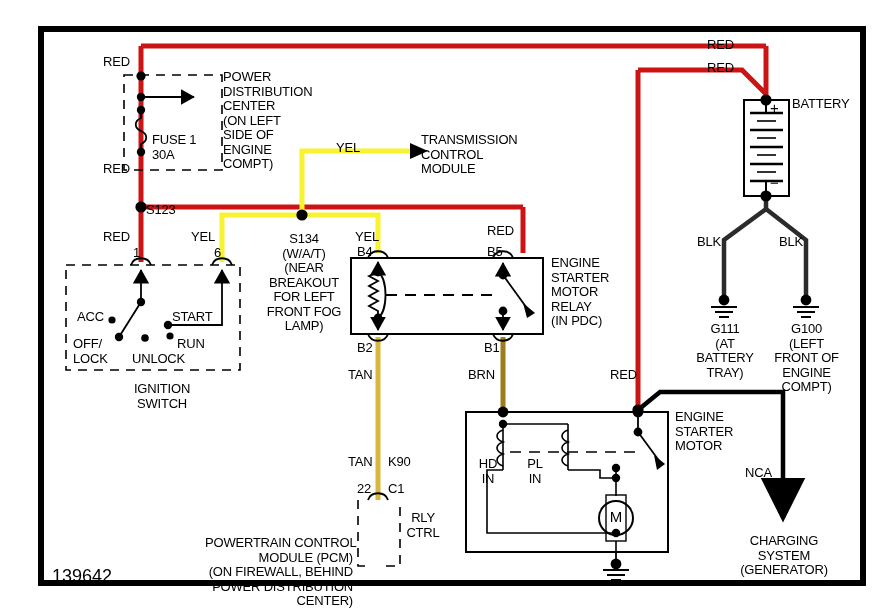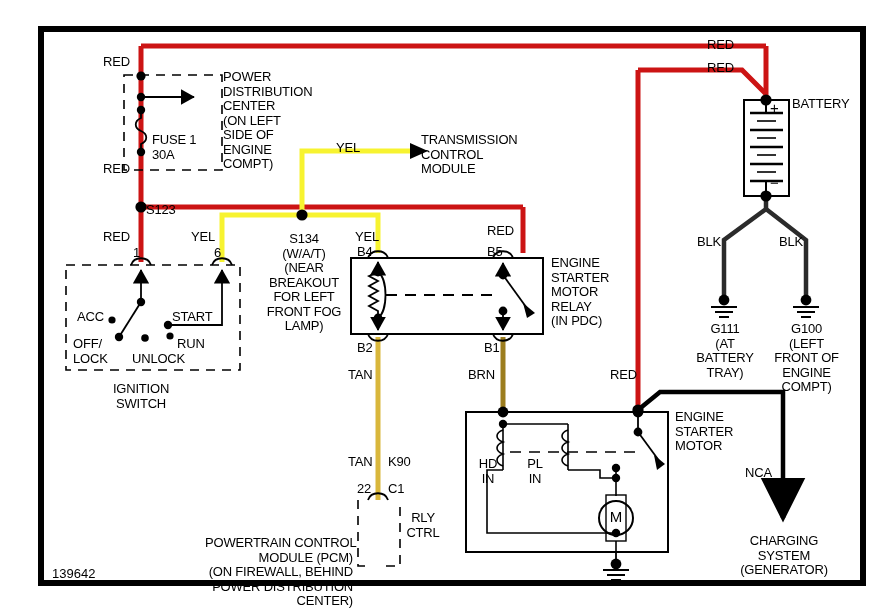--- a/index.html
+++ b/index.html
@@ -3,21 +3,21 @@
 <meta charset="utf-8">
 <style>
   html,body{margin:0;padding:0;background:#ffffff;}
   body{width:881px;height:609px;font-family:"Liberation Sans",sans-serif;}
   #root{position:relative;width:881px;height:609px;background:#ffffff;overflow:hidden;}
   #frame{position:absolute;left:38px;top:26px;width:828px;height:560px;border:6px solid #000;box-sizing:border-box;background:#fff;}
   svg.layer{position:absolute;left:0;top:0;width:881px;height:609px;}
   .lbl{position:absolute;font-family:"Liberation Sans",sans-serif;font-size:13px;color:#000;line-height:14.5px;white-space:pre;letter-spacing:-0.2px;}
   .lbl.c{text-align:center;}
   .lbl.r{text-align:right;margin-top:36px;}
-  .docid{position:absolute;left:52px;top:566px;font-size:13px;color:#000;}
+  .docid{position:absolute;left:52px;top:566px;font-size:18px;color:#000;}
 </style>
 </head>
 <body>
 
 <div id="root">
 
   <div id="frame"></div>
 
   <svg class="layer" viewBox="0 0 881 609">
     <defs>
@@ -266,21 +266,21 @@
 MODULE</div>
 
   <div class="lbl" style="left:133px;top:246px;">1</div>
   <div class="lbl" style="left:214px;top:246px;">6</div>
   <div class="lbl" style="left:77px;top:310px;">ACC</div>
   <div class="lbl" style="left:73px;top:337px;width:58px;">OFF/
 LOCK</div>
   <div class="lbl" style="left:132px;top:352px;">UNLOCK</div>
   <div class="lbl" style="left:177px;top:337px;">RUN</div>
   <div class="lbl" style="left:172px;top:310px;">START</div>
-  <div class="lbl c" style="left:91px;top:382px;width:100px;text-align:center;">IGNITION
+  <div class="lbl c" style="left:112px;top:382px;width:100px;text-align:center;">IGNITION
 SWITCH</div>
 
   <div class="lbl" style="left:357px;top:245px;">B4</div>
   <div class="lbl" style="left:487px;top:245px;">B5</div>
   <div class="lbl" style="left:357px;top:341px;">B2</div>
   <div class="lbl" style="left:484px;top:341px;">B1</div>
   <div class="lbl" style="left:551px;top:256px;width:105px;">ENGINE
 STARTER
 MOTOR
 RELAY

